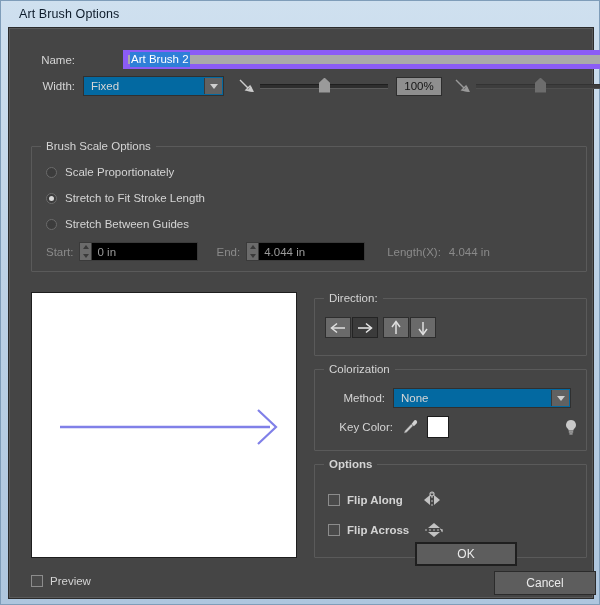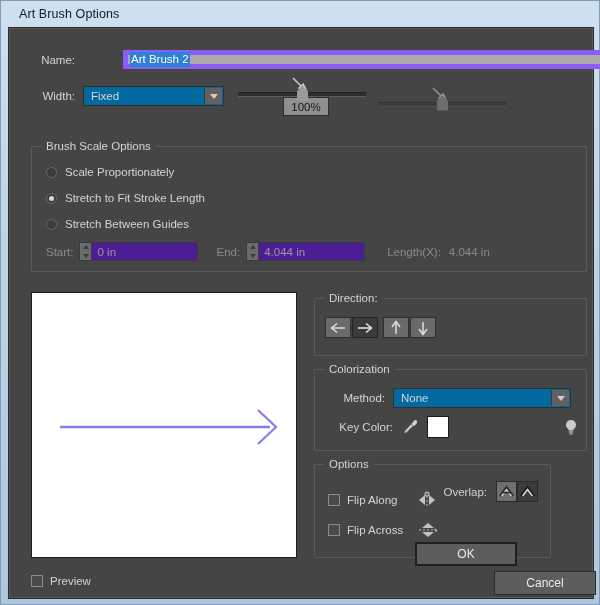--- a/index.html
+++ b/index.html
@@ -60,21 +60,21 @@
     font-size:11.5px;color:#d6d6d6;padding-left:7px;position:relative;
   }
   .combo .arrowbox{
     position:absolute;right:1px;top:1px;bottom:1px;width:17px;
     background:#616161;border-left:1px solid #3a3a3a;
     display:flex;align-items:center;justify-content:center;
   }
   .caret{width:0;height:0;border-left:4px solid transparent;border-right:4px solid transparent;border-top:5px solid #cfcfcf;}
 
   
-  .slider-grp{display:flex;align-items:center;flex-direction:column;}
+  .slider-grp{display:flex;align-items:center;}
   .brushend{width:18px;height:16px;margin-right:4px;position:relative;}
   .track{width:128px;height:3px;background:#2e2e2e;border-top:1px solid #1f1f1f;border-bottom:1px solid #5c5c5c;position:relative;}
   .track.dim{background:#3d3d3d;border-top-color:#333;border-bottom-color:#4f4f4f;}
   .thumb{
     position:absolute;top:-7px;width:11px;height:15px;
     background:#9a9a9a;
     clip-path:polygon(50% 0%,100% 35%,100% 100%,0% 100%,0% 35%);
   }
   .thumb.dim{background:#6d6d6d;}
   .pct{
@@ -91,21 +91,21 @@
   }
   .group > .gtitle{
     position:absolute;top:-7px;left:9px;
     background:#454545;padding:0 5px;
     font-size:11.5px;color:#d4d4d4;white-space:nowrap;
   }
 
   #scale-group{left:22px;top:118px;width:556px;height:126px;}
   #direction-group{left:305px;top:270px;width:273px;height:58px;}
   #colorization-group{left:305px;top:341px;width:273px;height:82px;}
-  #options-group{left:305px;top:436px;width:237px;height:94px;}
+  #options-group{left:305px;top:436px;width:273px;height:94px;font-weight:bold;}
 
   
   .radio-row{position:absolute;display:flex;align-items:center;left:14px;}
   .radio{
     width:11px;height:11px;border-radius:50%;
     background:#3c3c3c;border:1px solid #6b6b6b;
     box-sizing:border-box;margin-right:8px;position:relative;flex:none;
   }
   .radio.on::after{
     content:"";position:absolute;left:2px;top:2px;width:5px;height:5px;
@@ -117,21 +117,21 @@
   .spinner{
     width:13px;height:19px;background:#6b6b6b;border:1px solid #3a3a3a;
     box-sizing:border-box;display:flex;flex-direction:column;
     align-items:center;justify-content:space-around;flex:none;
   }
   .spinner .up,.spinner .dn{width:0;height:0;border-left:3px solid transparent;border-right:3px solid transparent;}
   .spinner .up{border-bottom:4px solid #3a3a3a;}
   .spinner .dn{border-top:4px solid #3a3a3a;}
   .numfield{
     box-sizing:border-box;height:19px;width:106px;
-    background:#4c1d95;border:1px solid #3b3b3b;border-left:none;
+    background:#000000;border:1px solid #3b3b3b;border-left:none;
     font-size:11.5px;color:#9b9b9b;display:flex;align-items:center;padding-left:5px;
   }
 
   
   #preview-canvas{
     position:absolute;left:22px;top:264px;width:266px;height:266px;
     background:#ffffff;border:1px solid #1e1e1e;
     box-sizing:border-box;overflow:hidden;
   }
 
@@ -376,36 +376,20 @@
         <span style="margin-left:14px;">
           <svg width="22" height="20" viewBox="0 0 22 20">
             <path d="M5 8 L17 8 L11 3 Z" fill="#c2c2c2"></path>
             <path d="M5 12 L17 12 L11 17 Z" fill="#c2c2c2"></path>
             <line x1="2" y1="10" x2="20" y2="10" stroke="#bdbdbd" stroke-width="1" stroke-dasharray="2 2"></line>
             <path d="M17 9 a2.4 2.4 0 0 1 2 3" fill="none" stroke="#c2c2c2" stroke-width="1.2"></path>
           </svg>
         </span>
       </div>
 
-      <div id="overlap-row">
-        <span class="lbl" style="margin-right:9px;">Overlap:</span>
-        <span class="ovbtn sel">
-          <svg width="17" height="15" viewBox="0 0 17 15">
-            <path d="M2 12 L8.5 3.5 L15 12" fill="none" stroke="#2d2d2d" stroke-width="2.4"></path>
-            <path d="M3.6 12 L8.5 5.6 L13.4 12" fill="none" stroke="#d8d8d8" stroke-width="1.4"></path>
-            <line x1="4" y1="8.6" x2="13" y2="8.6" stroke="#2d2d2d" stroke-width="1.6"></line>
-          </svg>
-        </span>
-        <span class="ovbtn off">
-          <svg width="17" height="15" viewBox="0 0 17 15">
-            <path d="M2 12 L8.5 3.5 L15 12" fill="none" stroke="#1c1c1c" stroke-width="2.6"></path>
-            <path d="M3.6 12 L8.5 5.6 L13.4 12" fill="none" stroke="#dcdcdc" stroke-width="1.5"></path>
-          </svg>
-        </span>
-      </div>
     </div>
 
     <div id="preview-chk">
       <span class="checkbox"></span>
       <span class="lbl">Preview</span>
     </div>
 
     <div class="btn" id="ok-button">
       <span>OK</span>
     </div>

